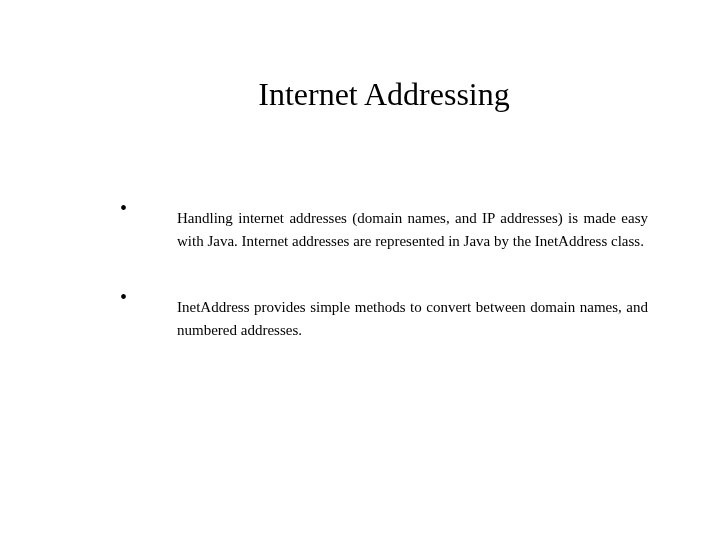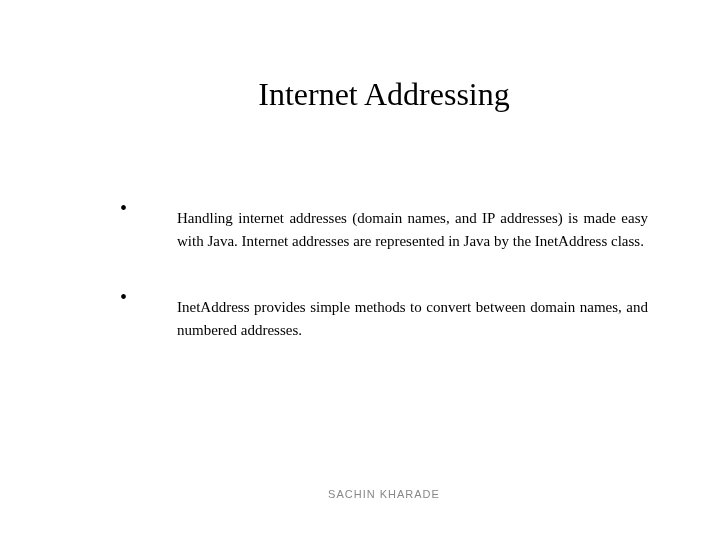--- a/index.html
+++ b/index.html
@@ -98,14 +98,13 @@
       <span class="bullet-text">Handling internet addresses (domain names, and IP addresses) is made easy with Java. Internet addresses are represented in Java by the InetAddress class.</span>
     </div>
 
     <div class="second-bullet">
       <span class="bullet-symbol" style="margin-right:10px; font-size:20px; flex-shrink:0; margin-top:2px;">•</span>
       <span class="bullet-text">InetAddress provides simple methods to convert between domain names, and numbered addresses.</span>
     </div>
 
   </div>
 
-  <div class="footer">SACHIN KHARADE</div>
 </div>
 
 </body></html>

